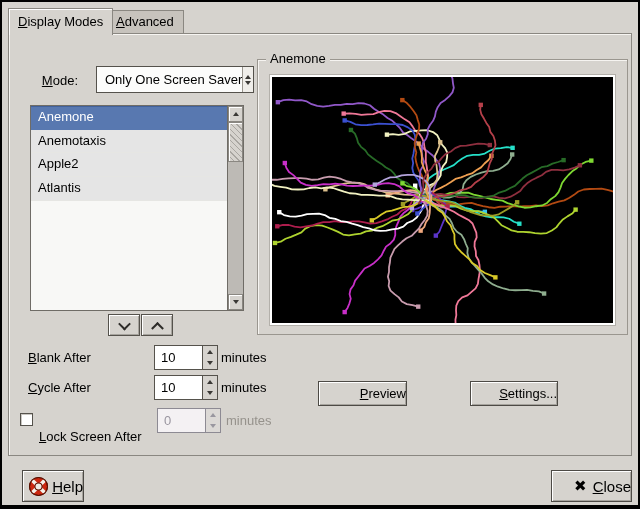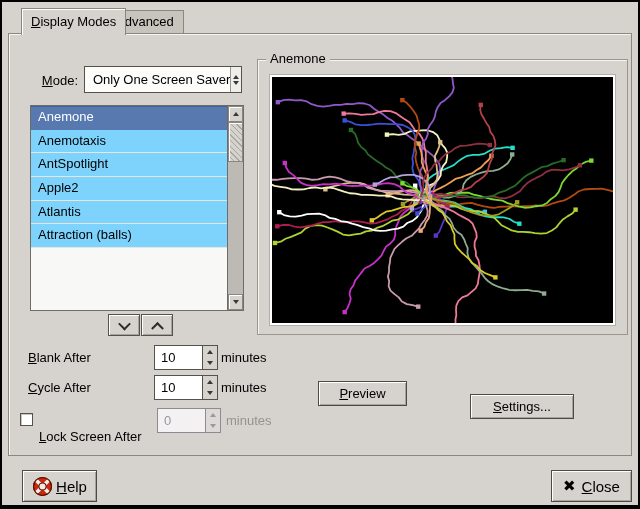--- a/index.html
+++ b/index.html
@@ -8,43 +8,43 @@
     font-family:"Liberation Sans","DejaVu Sans",sans-serif;
     font-size:13px;color:#000;background:#d6d3ce;
   }
   .abs{position:absolute;box-sizing:border-box;}
   .window-border{position:absolute;inset:0;border:2px solid #000;border-bottom-width:4px;pointer-events:none;z-index:50;}
 
   
   .notebook-page{left:8px;top:33px;width:624px;height:423px;
     border:1px solid #8a8781;box-shadow:inset 1px 1px 0 #f7f5f2;background:#d6d3ce;}
   .tab{height:26px;line-height:25px;padding:0 9px;border:1px solid #8a8781;border-bottom:none;z-index:3;}
-  .tab.active{left:8px;top:8px;background:#d6d3ce;box-shadow:inset 1px 1px 0 #fff;height:27px;margin-left:13px;}
+  .tab.active{left:8px;top:8px;background:#d6d3ce;box-shadow:inset 1px 1px 0 #fff;height:27px;}
   .tab.inactive{left:106px;top:10px;background:#c7c3bd;height:23px;line-height:22px;z-index:1;}
 
   .mn{display:inline-block;}
   .mn::first-letter{text-decoration:underline;}
 
   
   .mode-label{left:28px;top:73px;width:50px;text-align:right;}
-  .combo{left:84px;top:66px;width:158px;height:27px;background:#fcfcfb;
+  .combo{left:96px;top:66px;width:158px;height:27px;background:#fcfcfb;
     border:1px solid #55524c;display:flex;align-items:center;cursor:default;}
   .combo-text{flex:1;padding-left:8px;white-space:nowrap;}
   .combo-arrow{width:22px;align-self:stretch;border-left:1px solid #9a968f;
     display:flex;flex-direction:column;align-items:center;justify-content:center;gap:2px;background:#f0eeea;}
   .tri-up{width:0;height:0;border-left:4px solid transparent;border-right:4px solid transparent;border-bottom:5px solid #3a3835;}
   .tri-down{width:0;height:0;border-left:4px solid transparent;border-right:4px solid transparent;border-top:5px solid #3a3835;}
   .tri-up.sm{border-left-width:3px;border-right-width:3px;border-bottom-width:4px;}
   .tri-down.sm{border-left-width:3px;border-right-width:3px;border-top-width:4px;}
 
   
   .saver-list{left:30px;top:105px;width:214px;height:206px;display:flex;}
   .list-body{flex:1;background:#f8f8f6;border:1px solid #6f6c66;border-right:none;overflow:hidden;}
   .saver-row{height:22.7px;line-height:22px;padding-left:7px;border-bottom:1px solid #e6e6e3;
-    white-space:nowrap;overflow:hidden;cursor:default;background:#7dd3fc;}
+    white-space:nowrap;overflow:hidden;cursor:default;background:#e5e5e5;}
   .saver-row.selected{background:#5878b0;color:#fff;border-bottom-color:#5878b0;border-top:1px solid #41619b;height:21.7px;line-height:20px;}
   .scrollbar{width:15px;background:#bdbab5;border:1px solid #6f6c66;display:flex;flex-direction:column;align-items:stretch;}
   .sb-btn{height:14px;background:#d6d3ce;border:1px solid #8a8781;box-shadow:inset 1px 1px 0 #fff;
     display:flex;align-items:center;justify-content:center;cursor:default;}
   .sb-thumb{height:38px;background:#d6d3ce;border:1px solid #8a8781;box-shadow:inset 1px 1px 0 #fff;
     background-image:repeating-linear-gradient(45deg,transparent 0 3px,#a9a6a1 3px 4px);cursor:default;}
   .sb-space{flex:1;}
 
   
   .nudge{top:314px;width:32px;height:22px;background:#d6d3ce;border:1px solid #55524c;
@@ -72,24 +72,24 @@
   
   .frame{left:257px;top:59px;width:371px;height:276px;border:1px solid #9a968f;box-shadow:inset 1px 1px 0 #f6f4f1;}
   .frame-title{position:absolute;top:-9px;left:8px;background:#d6d3ce;padding:0 4px;}
   .preview-shell{left:269px;top:74px;width:347px;height:252px;background:#fff;border:1px solid #b3b0aa;}
   .preview-screen{position:absolute;inset:2px;background:#000;overflow:hidden;}
   .preview-screen svg{display:block;width:100%;height:100%;}
 
   
   .btn{background:#d6d3ce;border:1px solid #4d4a45;
     box-shadow:inset 1px 1px 0 #fff,inset -1px -1px 0 #a6a39d;
-    display:flex;align-items:center;justify-content:center;cursor:default;}
+    display:flex;align-items:center;justify-content:flex-end;cursor:default;}
   .btn-preview{left:318px;top:381px;width:89px;height:25px;}
-  .btn-settings{left:470px;top:394px;width:104px;height:25px;}
-  .btn-help{left:22px;top:470px;width:75px;height:32px;font-size:15px;gap:3px;}
+  .btn-settings{left:470px;top:381px;width:88px;height:25px;}
+  .btn-help{left:22px;top:470px;width:62px;height:32px;font-size:15px;gap:3px;}
   .btn-close{left:551px;top:470px;width:81px;height:32px;font-size:15px;gap:6px;}
   .close-x{font-weight:bold;font-size:15px;}
 </style>
 </head>
 <body>
 
 <div class="abs tab active">
   <span class="mn">Display Modes</span>
 </div>
 <div class="abs tab inactive">
@@ -106,24 +106,22 @@
   <span class="combo-arrow">
     <span class="tri-up sm"></span>
     <span class="tri-down sm"></span>
   </span>
 </div>
 
 <div class="abs saver-list">
   <div class="list-body">
     <div class="saver-row selected">Anemone</div>
     <div class="saver-row">Anemotaxis</div>
-    <div class="saver-row">AntSpotlight</div>
     <div class="saver-row">Apple2</div>
     <div class="saver-row">Atlantis</div>
-    <div class="saver-row">Attraction (balls)</div>
   </div>
   <div class="scrollbar">
     <div class="sb-btn">
         <span class="tri-up sm"></span>
       </div>
     <div class="sb-thumb"></div>
     <div class="sb-space"></div>
     <div class="sb-btn">
         <span class="tri-down sm"></span>
       </div>

